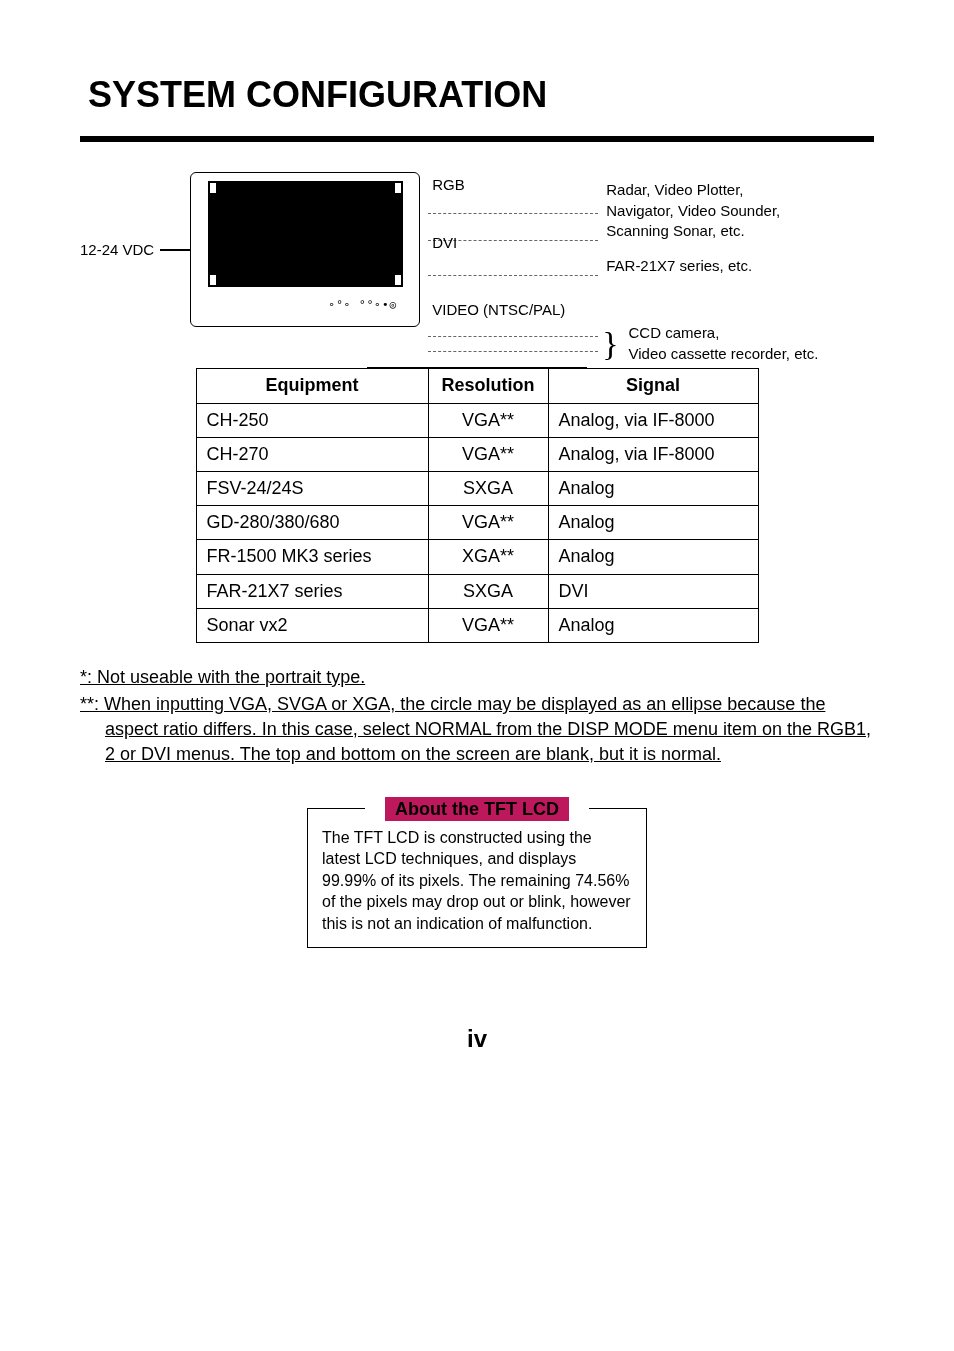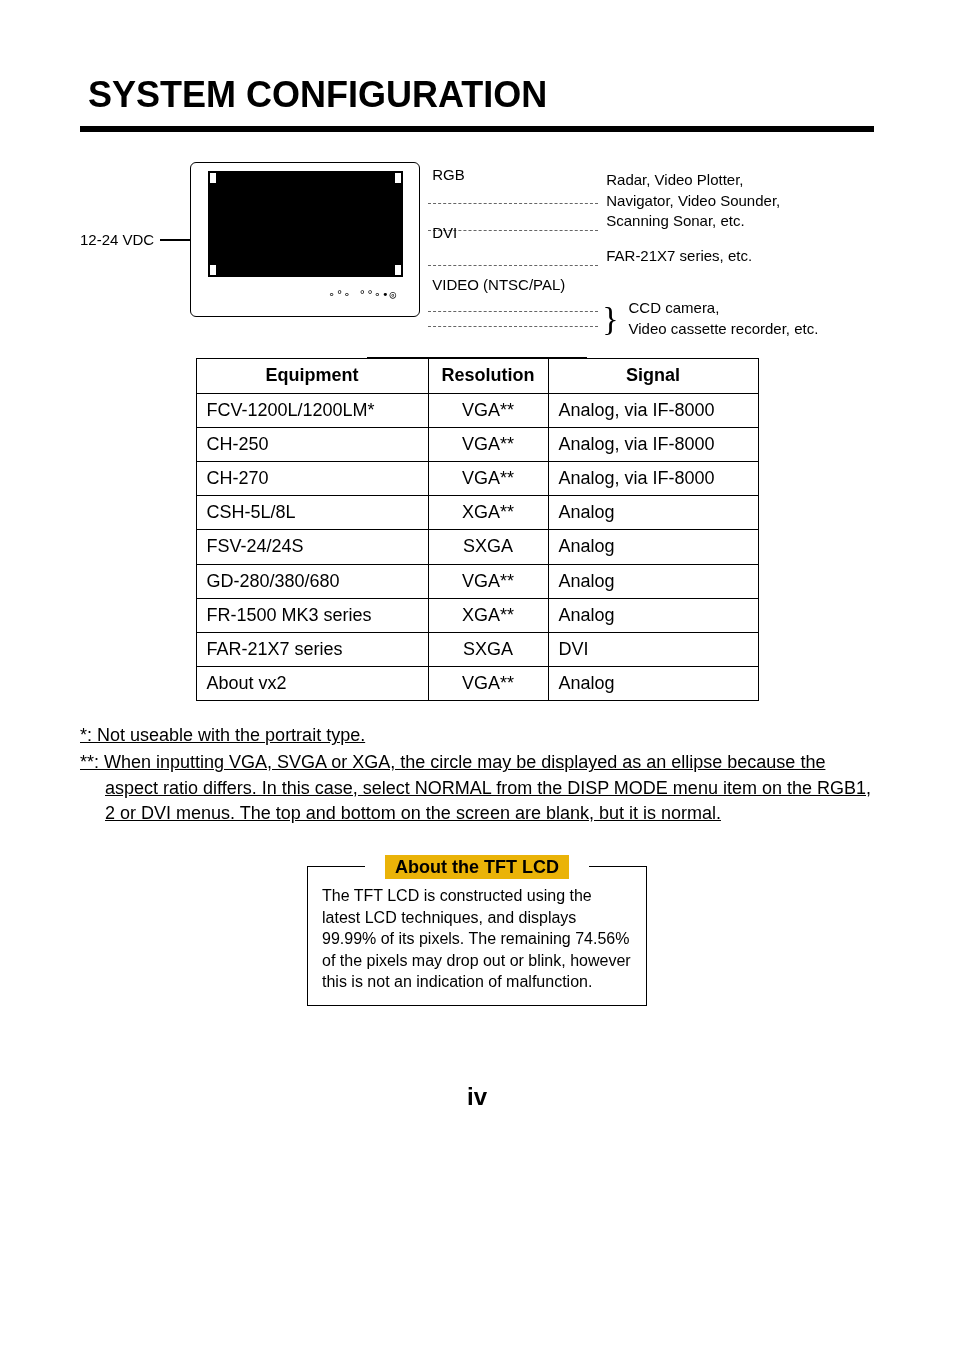--- a/index.html
+++ b/index.html
@@ -9,21 +9,21 @@
       height: 1351px;
       padding: 70px 80px 40px 80px;
       font-size: 18px;
       color: #000;
       background: #fff;
       line-height: 1.4;
     }
     .title {
       font-size: 36px;
       font-weight: bold;
-      margin-bottom: 6px;
+      margin-bottom: 16px;
       padding-left: 8px;
     }
     .title-rule {
       border: none;
       border-top: 6px solid #000;
       margin-bottom: 30px;
     }
     .diagram {
       display: flex;
       align-items: center;
@@ -170,21 +170,21 @@
       padding: 0 10px;
     }
     .about-title::before,
     .about-title::after {
       content: "";
       background: #fff;
       height: 6px;
       width: 20px;
     }
     .about-title-bg {
-      background: #eab308;
+      background: #be185d;
       padding: 0 8px;
     }
     .page-num {
       text-align: center;
       font-weight: bold;
       margin-top: 74px;
       font-size: 24px;
     }
   </style>
 </head>
@@ -224,21 +224,21 @@
     <div style="margin-top:14px">
       <div class="conn-row">
         <span class="conn-label">DVI</span>
       </div>
       <div class="conn-row">
         <div class="dash-line" style="width:170px"></div>
         <div class="conn-desc">FAR-21X7 series, etc.</div>
       </div>
     </div>
 
-    <div style="margin-top:4px">
+    <div style="margin-top:19px">
       <div class="conn-row">
         <span class="conn-label">VIDEO (NTSC/PAL)</span>
       </div>
       <div class="conn-row brace-wrap">
         <div>
           <div class="dash-line" style="width:170px"></div>
           <div class="dash-line" style="width:170px;margin-top:14px"></div>
         </div>
         <div class="brace">}</div>
         <div class="conn-desc">CCD camera,<br>Video cassette recorder, etc.</div>
@@ -251,61 +251,51 @@
 <table>
   <thead>
     <tr>
       <th>Equipment</th>
       <th>Resolution</th>
       <th>Signal</th>
     </tr>
   </thead>
   <tbody>
     <tr>
-        <td>FCV-1200L/1200LM*</td>
-        <td>VGA**</td>
-        <td>Analog, via IF-8000</td>
-      </tr>
-    <tr>
         <td>CH-250</td>
         <td>VGA**</td>
         <td>Analog, via IF-8000</td>
       </tr>
     <tr>
         <td>CH-270</td>
         <td>VGA**</td>
         <td>Analog, via IF-8000</td>
       </tr>
     <tr>
-        <td>CSH-5L/8L</td>
-        <td>XGA**</td>
-        <td>Analog</td>
-      </tr>
-    <tr>
         <td>FSV-24/24S</td>
         <td>SXGA</td>
         <td>Analog</td>
       </tr>
     <tr>
         <td>GD-280/380/680</td>
         <td>VGA**</td>
         <td>Analog</td>
       </tr>
     <tr>
         <td>FR-1500 MK3 series</td>
         <td>XGA**</td>
         <td>Analog</td>
       </tr>
     <tr>
         <td>FAR-21X7 series</td>
         <td>SXGA</td>
         <td>DVI</td>
       </tr>
     <tr>
-        <td>About vx2</td>
+        <td>Sonar vx2</td>
         <td>VGA**</td>
         <td>Analog</td>
       </tr>
   </tbody>
 </table>
 
 <div class="notes">
   <p>*: Not useable with the portrait type.</p>
   <p class="note2">**: When inputting VGA, SVGA or XGA, the circle may be displayed as an ellipse because the aspect ratio differs. In this case, select NORMAL from the DISP MODE menu item on the RGB1, 2 or DVI menus. The top and bottom on the screen are blank, but it is normal.</p>
 </div>

